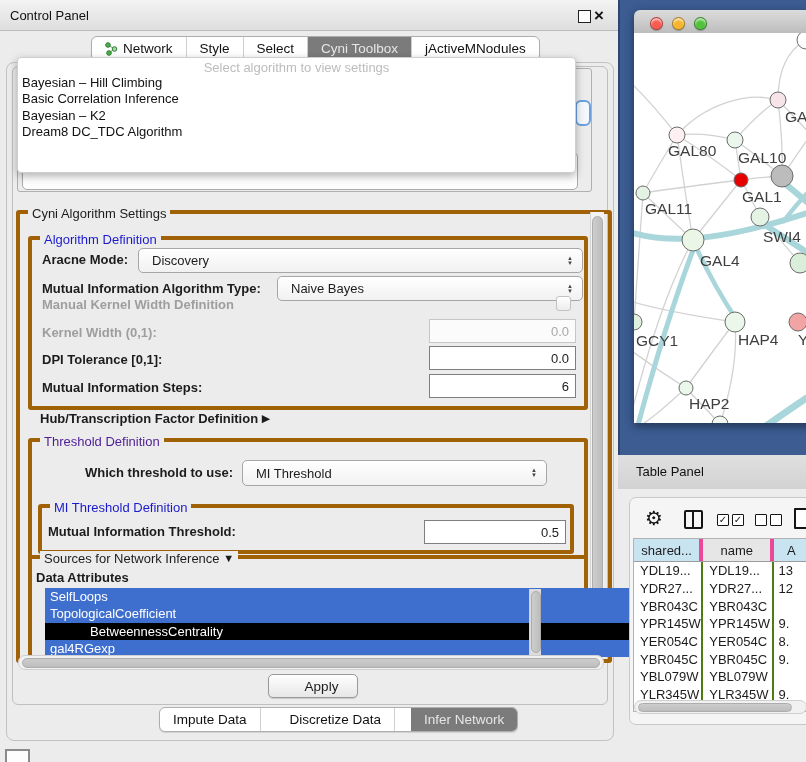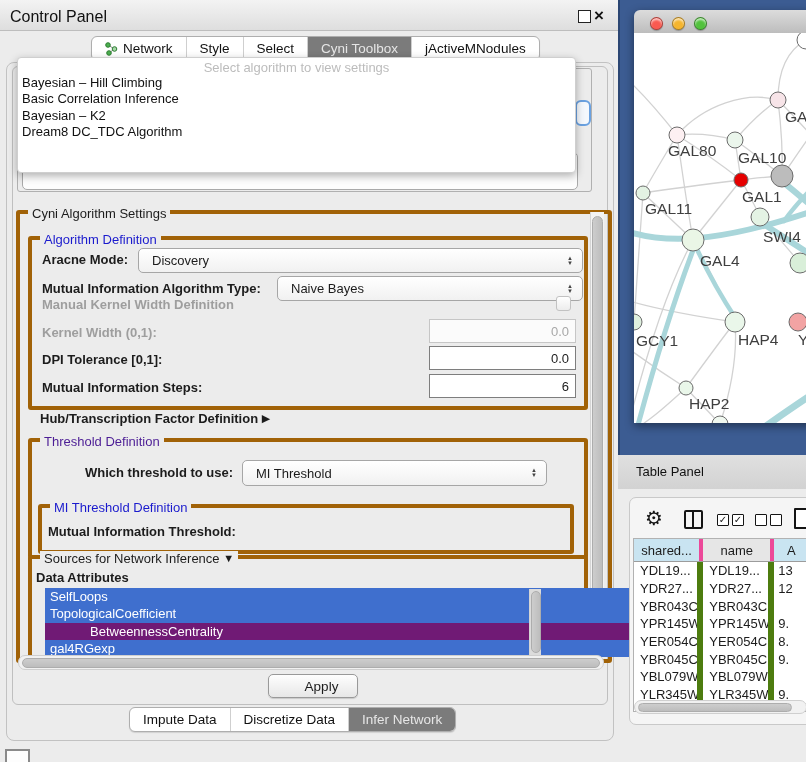--- a/index.html
+++ b/index.html
@@ -2,21 +2,21 @@
 <html><head>
 <meta charset="utf-8">
 <style>
   html,body{margin:0;padding:0;}
   #stage{position:relative;width:806px;height:762px;overflow:hidden;background:#ececec;
          font-family:"Liberation Sans","DejaVu Sans",sans-serif;color:#1c1c1c;font-size:13px;}
   .abs{position:absolute;}
   
   .cp-titlebar{left:0;top:0;width:620px;height:30px;background:linear-gradient(#f3f3f3,#dedede);
                border-bottom:1px solid #bdbdbd;}
-  .cp-title{left:10px;top:8px;font-size:16px;color:#111;}
+  .cp-title{left:10px;top:8px;font-size:13px;color:#111;}
   .float-btn{width:11px;height:11px;border:1.5px solid #222;background:#fff;}
   .close-btn{font-size:17px;font-weight:900;color:#111;line-height:11px;}
   .seg{display:flex;background:#fff;border:1px solid #aeaeae;border-radius:6px;height:23px;
        align-items:stretch;font-size:13.5px;overflow:hidden;box-shadow:0 1px 1px rgba(0,0,0,.12);}
   .seg .t{display:flex;align-items:center;gap:5px;padding:0 13px;border-right:1px solid #cfcfcf;
           color:#111;cursor:default;white-space:nowrap;}
   .seg .t:last-child{border-right:none;}
   .seg .t.sel{background:#7b7b7b;color:#e6e6e6;}
   
   .panelbox{border:1px solid #c2c2c2;border-radius:8px;}
@@ -70,21 +70,21 @@
   .colicon{position:absolute;width:15px;height:15px;border:2px solid #141414;border-radius:2px;}
   .colicon:before{content:"";position:absolute;left:6px;top:0;width:2px;height:100%;background:#141414;}
   .cb{position:absolute;width:10px;height:10px;border:1.5px solid #141414;border-radius:1px;background:#fff;
       font-size:10px;line-height:9px;text-align:center;color:#141414;font-weight:bold;}
   .docicon{position:absolute;width:12px;height:17px;border:2px solid #141414;border-radius:1px;background:#fff;}
   .tblarea{left:633px;top:538px;width:180px;height:174px;background:#fff;border:1px solid #b2b2b2;
            overflow:hidden;box-sizing:border-box;}
   .thead{display:flex;height:22px;border-bottom:1px solid #9c9c9c;font-size:13px;}
   .th{display:flex;align-items:center;justify-content:center;border-right:4px solid #ec4899;box-sizing:border-box;}
   .trow{display:flex;height:17.7px;font-size:13px;}
-  .td{display:flex;align-items:center;border-right:6px solid #4d7c0f;box-sizing:border-box;
+  .td{display:flex;align-items:center;border-right:2px solid #4d7c0f;box-sizing:border-box;
       white-space:nowrap;overflow:hidden;}
   .c1{width:74px;padding-left:6px;}
   .c2{width:76px;padding-left:6px;}
   .c3{width:40px;padding-left:4px;}
   .th.c1,.th.c2,.th.c3{padding-left:0;}
   .mini-box{left:5px;top:749px;width:21px;height:14px;border:2px solid #8a8a8a;background:#fdfdfd;}
 </style>
 </head>
 <body>
 
@@ -184,43 +184,44 @@
     <span>MI Threshold</span>
     <span class="arrows">
         <span>▲</span>
         <span>▼</span>
       </span>
   </div>
   <div class="abs fieldset" style="left:38px;top:504px;width:528px;height:42px;">
     <span class="legend blue" style="background:#ececec;">MI Threshold Definition</span>
   </div>
   <div class="lbl" style="left:48px;top:524px;">Mutual Information Threshold:</div>
+  <div class="field" style="left:424px;top:520px;width:128px;height:22px;">0.5</div>
 
   <div class="abs fieldset" style="left:28px;top:555px;width:552px;height:100px;">
     <span class="legend">
       <span>Sources for Network Inference</span>
       <span class="tri"> ▼</span>
     </span>
   </div>
   <div class="lbl" style="left:36px;top:570px;">Data Attributes</div>
   <div class="attrlist" style="left:45px;top:588px;width:604px;height:69px;" id="attrList">
       <div class="attr-item" style="background: rgb(63, 111, 206);">SelfLoops</div>
       <div class="attr-item" style="background: rgb(63, 111, 206);">TopologicalCoefficient</div>
-      <div class="attr-item" style="background: #701a75; padding-left: 45px;">BetweennessCentrality</div>
+      <div class="attr-item" style="background: #000000; padding-left: 45px;">BetweennessCentrality</div>
       <div class="attr-item" style="background: rgb(63, 111, 206);">gal4RGexp</div>
     </div>
   <div class="vscroll" style="left:529px;top:589px;width:11px;height:66px;background:#dcdcdc;">
     <div class="vthumb" style="left:1px;top:2px;width:8px;height:60px;"></div>
   </div>
   <div class="hscroll" style="left:18px;top:655px;width:584px;height:13px;">
     <div class="hthumb" style="left:3px;top:2px;width:576px;height:8px;"></div>
   </div>
 
   <div class="btn" style="left:268px;top:674px;width:71px;height:22px;padding-left:17px;">Apply</div>
-  <div class="abs seg" style="left:129px;top:707px;" id="bottomTabs">
+  <div class="abs seg" style="left:159px;top:707px;gap:16px;" id="bottomTabs">
       <div class="t">Impute Data</div>
       <div class="t">Discretize Data</div>
       <div class="t sel">Infer Network</div>
     </div>
   <div class="abs mini-box"></div>
 
   <div class="abs bluebg"></div>
 
   <div class="abs netwin">
     <div class="abs net-titlebar" id="netTitlebar">

